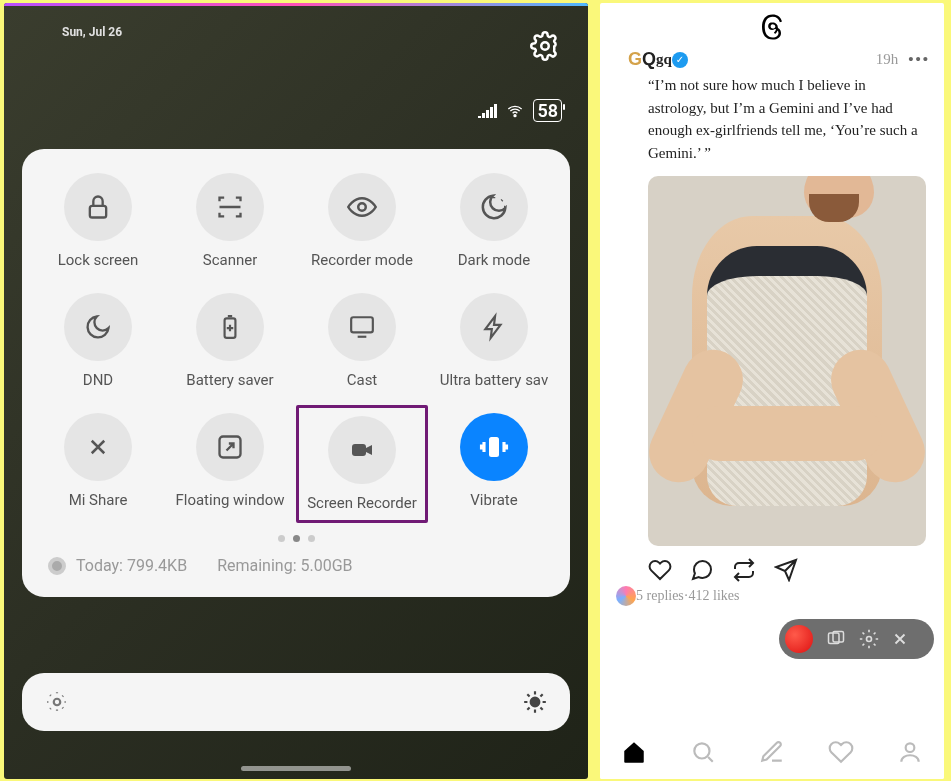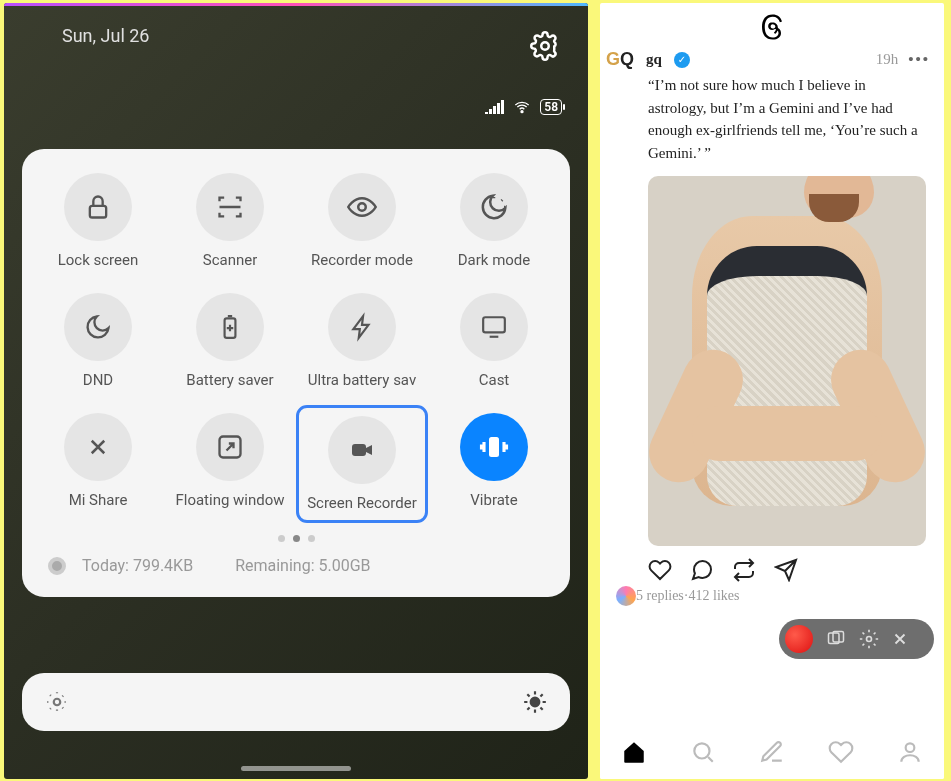--- a/index.html
+++ b/index.html
@@ -35,42 +35,42 @@
     padding: 18px 28px 0 28px;
     color: #fff;
   }
   .clock {
     font-size: 60px;
     font-weight: 300;
     letter-spacing: -1px;
     line-height: 1;
   }
   .date {
-    font-size: 18px;
-    font-weight: 400;
+    font-size: 12px;
+    font-weight: 700;
     color: #e0e0e0;
     padding-left: 30px;
     margin-top: 4px;
   }
   .gear {
     margin-top: 10px;
   }
   .status-icons {
     position: absolute;
     top: 96px;
     right: 26px;
     display: flex;
     align-items: center;
     gap: 8px;
     color: #fff;
   }
   .battery-badge {
     border: 1.5px solid #fff;
     border-radius: 4px;
-    font-size: 12px;
+    font-size: 18px;
     padding: 0 3px;
     font-weight: 600;
     position: relative;
   }
   .battery-badge::after {
     content:"";
     position:absolute;
     right:-4px; top:4px;
     width:2px; height:6px;
     background:#fff;
@@ -111,35 +111,35 @@
     color: #fff;
   }
   .tile-label {
     font-size: 15px;
     color: #555;
     white-space: nowrap;
     max-width: 130px;
     overflow: hidden;
   }
   .highlight-box {
-    border: 3px solid #3b82f6;
-    border-radius: 11px;
+    border: 3px solid #701a75;
+    border-radius: 2px;
   }
   .dots {
     display: flex;
     justify-content: center;
     gap: 8px;
     margin-top: 20px;
   }
   .dot { width:7px; height:7px; border-radius:50%; background:#ccc; }
   .dot.active { background:#888; }
   .data-row {
     display:flex;
     align-items:center;
-    gap:16px;
+    gap:10px;
     padding: 14px 16px 4px 16px;
     color:#999;
     font-size:16px;
   }
   .data-dot {
     width:18px; height:18px; border-radius:50%;
     border:4px solid #ccc; background:#aaa;
   }
   .brightness-card {
     position:absolute;
@@ -179,22 +179,22 @@
     color:#222;
   }
   .threads-logo {
     display:flex;
     justify-content:center;
     padding:8px 0 4px 0;
   }
   .post-header {
     display:flex;
     align-items:center;
-    padding: 2px 14px 0 6px;
-    gap:12px;
+    padding: 2px 14px 0 28px;
+    gap:0;
     font-size:15px;
   }
   .avatar-gq {
     font-family: Impact, sans-serif;
     font-size:18px;
     font-weight:900;
   }
   .avatar-gq .g { color:#d4a24a; }
   .avatar-gq .q { color:#222; }
   .username { font-weight:600; }
@@ -399,34 +399,34 @@
           <div class="tile-circle">
             <svg width="26" height="30" viewBox="0 0 24 24" fill="none" stroke="currentColor" stroke-width="2">
               <rect x="7" y="4" width="10" height="18" rx="2"></rect>
               <path d="M10 2h4M12 10v6M9 13h6"></path>
             </svg>
           </div>
           <div class="tile-label">Battery saver</div>
         </div>
         <div class="tile">
           <div class="tile-circle">
-            <svg width="26" height="30" viewBox="0 0 24 24" fill="none" stroke="currentColor" stroke-width="2">
-              <path d="M13 2L4 14h6l-1 8 9-12h-6z"></path>
-            </svg>
-          </div>
-          <div class="tile-label">Ultra battery sav</div>
-        </div>
-        <div class="tile">
-          <div class="tile-circle">
             <svg width="30" height="26" viewBox="0 0 24 24" fill="none" stroke="currentColor" stroke-width="2">
               <rect x="2" y="3" width="20" height="14" rx="2"></rect>
               <path d="M8 21h8"></path>
             </svg>
           </div>
           <div class="tile-label">Cast</div>
+        </div>
+        <div class="tile">
+          <div class="tile-circle">
+            <svg width="26" height="30" viewBox="0 0 24 24" fill="none" stroke="currentColor" stroke-width="2">
+              <path d="M13 2L4 14h6l-1 8 9-12h-6z"></path>
+            </svg>
+          </div>
+          <div class="tile-label">Ultra battery sav</div>
         </div>
         <div class="tile">
           <div class="tile-circle">
             <svg width="30" height="30" viewBox="0 0 24 24" fill="none" stroke="currentColor" stroke-width="2">
               <path d="M7 17l5-5 5 5M7 7l5 5 5-5"></path>
             </svg>
           </div>
           <div class="tile-label">Mi Share</div>
         </div>
         <div class="tile">

